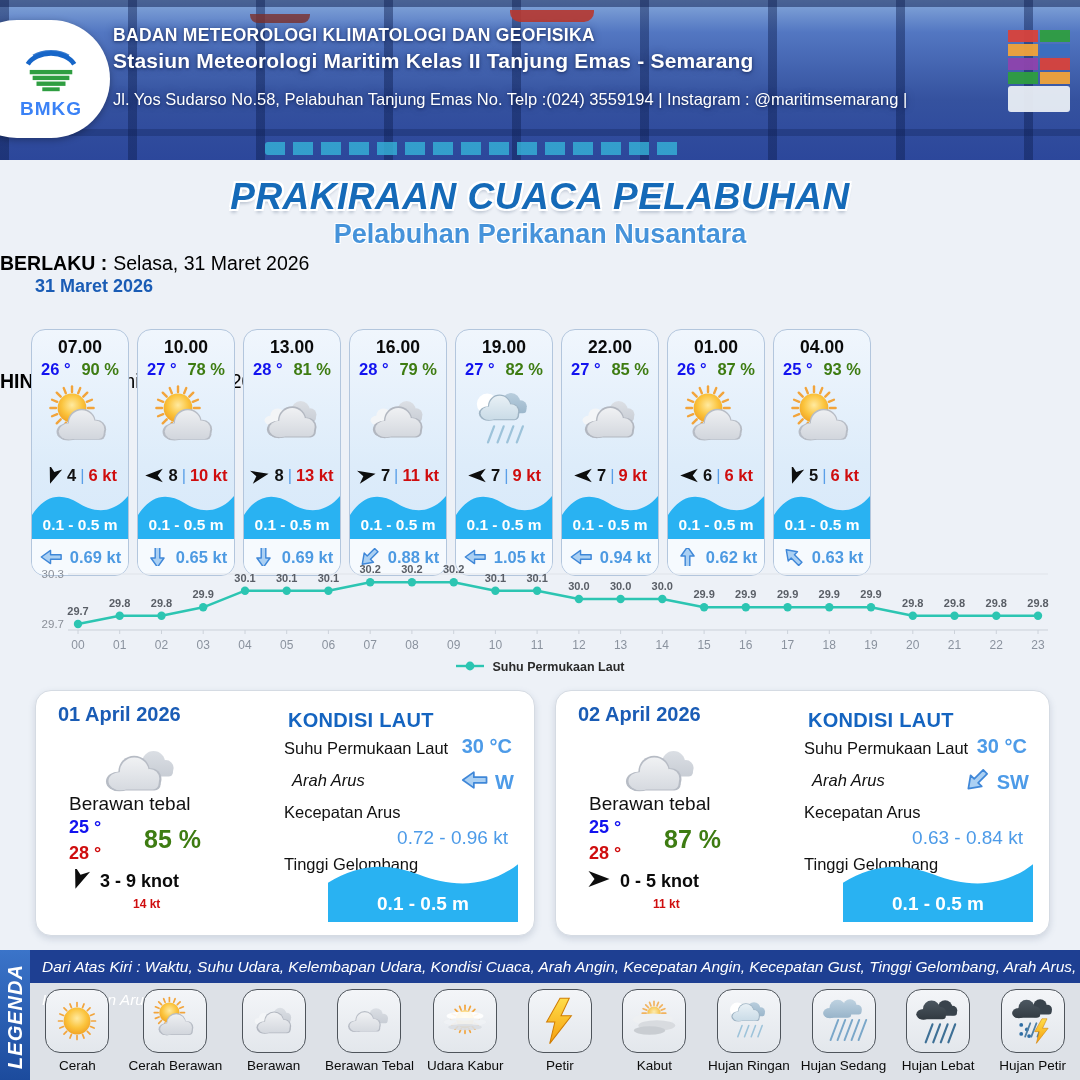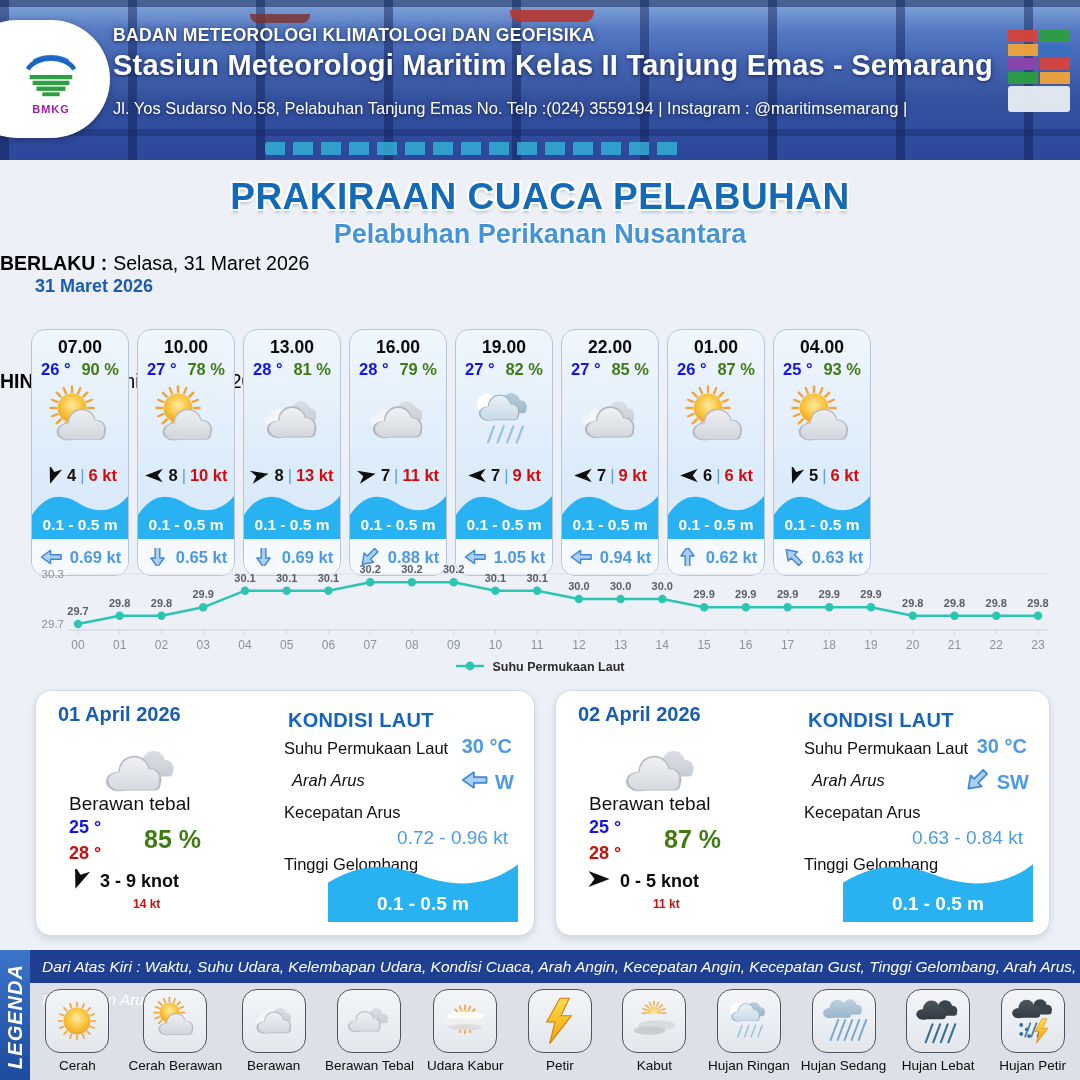--- a/index.html
+++ b/index.html
@@ -13,31 +13,31 @@
     background:repeating-linear-gradient(90deg, rgba(13,30,80,.45) 0 9px, rgba(255,255,255,0) 9px 128px); }
   .hbeam { position:absolute; left:0; right:0; height:7px; background:rgba(13,30,80,.5); }
   .chairs { position:absolute; left:265px; bottom:5px; width:420px; height:13px; border-radius:3px; opacity:.8;
     background:repeating-linear-gradient(90deg,#35b3d8 0 20px, transparent 20px 28px); }
   .ship { position:absolute; top:10px; left:510px; width:84px; height:12px; background:#b7372f; border-radius:0 0 10px 10px; opacity:.9; }
   .ship2 { position:absolute; top:14px; left:250px; width:60px; height:9px; background:#7c2f2a; border-radius:0 0 8px 8px; opacity:.8; }
   .containers { position:absolute; right:8px; top:30px; opacity:.95; }
   .logo-pill { position:absolute; left:-42px; top:20px; width:152px; height:118px; background:#fff;
     border-radius:60px; box-shadow:0 2px 7px rgba(0,0,0,.3); display:flex; flex-direction:column;
     align-items:center; justify-content:center; padding-left:34px; }
-  .bmkg-text { font-size:11px; font-weight:bold; color:#a21caf; letter-spacing:1px; margin-top:1px; }
+  .bmkg-text { font-size:19px; font-weight:bold; color:#3b82f6; letter-spacing:1px; margin-top:1px; }
   .htext { position:absolute; left:113px; top:25px; right:10px; color:#fff;
     text-shadow:0 1px 3px rgba(10,25,70,.65), 0 0 8px rgba(10,25,70,.4); }
   .h-org { font-size:17.5px; font-weight:bold; letter-spacing:.3px; }
-  .h-station { font-size:29px; font-weight:bold; margin-top:3px; letter-spacing:.2px; }
+  .h-station { font-size:21px; font-weight:bold; margin-top:3px; letter-spacing:.2px; }
   .h-addr { font-size:16.5px; margin-top:17px; }
 
   
   .title1 { position:absolute; top:176px; width:1080px; text-align:center; font-size:37px; font-weight:800;
     color:#156ab8; letter-spacing:.5px;
-    text-shadow:-2px -2px 0 #fff,2px -2px 0 #fff,-2px 2px 0 #fff,2px 2px 0 #fff,0 4px 3px rgba(60,80,110,.25); }
+    text-shadow:-2px -2px 0 #fff,2px -2px 0 #fff,-2px 2px 0 #fff,2px 2px 0 #fff,0 4px 3px rgba(60,80,110,.25);font-style:italic; }
   .title2 { position:absolute; top:219px; width:1080px; text-align:center; font-size:27px; font-weight:800;
     color:#4693da; text-shadow:-1px -1px 0 #fff,1px -1px 0 #fff,-1px 1px 0 #fff,1px 1px 0 #fff; }
   .valid { position:absolute; top:252px; width:1080px; display:flex; justify-content:center; gap:95px;
     font-size:19.5px; color:#000;flex-direction:column; }
   .valid b { font-weight:bold; margin-right:6px; }
   .date-label { position:absolute; left:35px; top:276px; font-size:18px; font-weight:bold; color:#1a5cb5; }
 
   
   .hrow { position:absolute; left:31px; top:300px; width:1018px; display:flex; gap:8px; }
   .hcard { width:98px; height:247px; background:linear-gradient(180deg,#f0f6fd 0%,#ddecfa 55%,#d5e7f9 100%);

